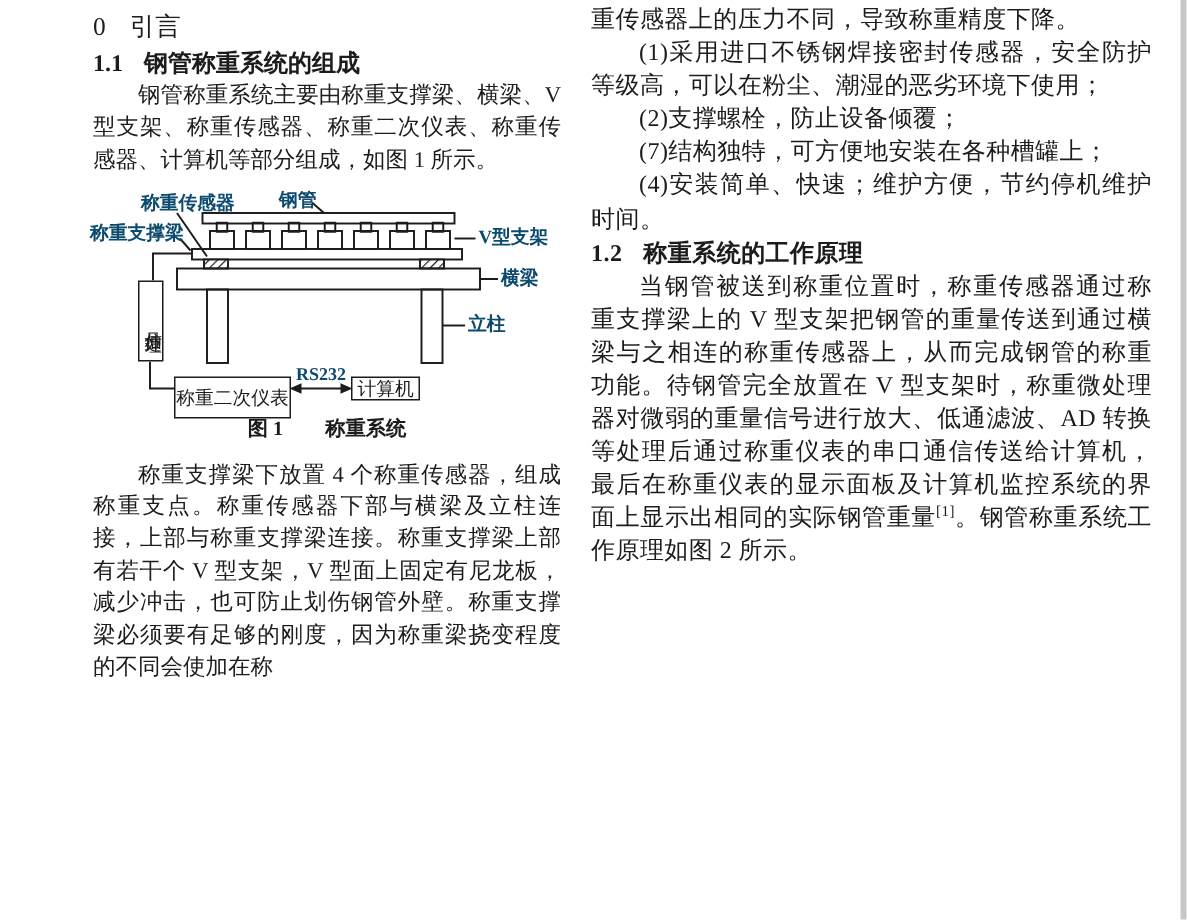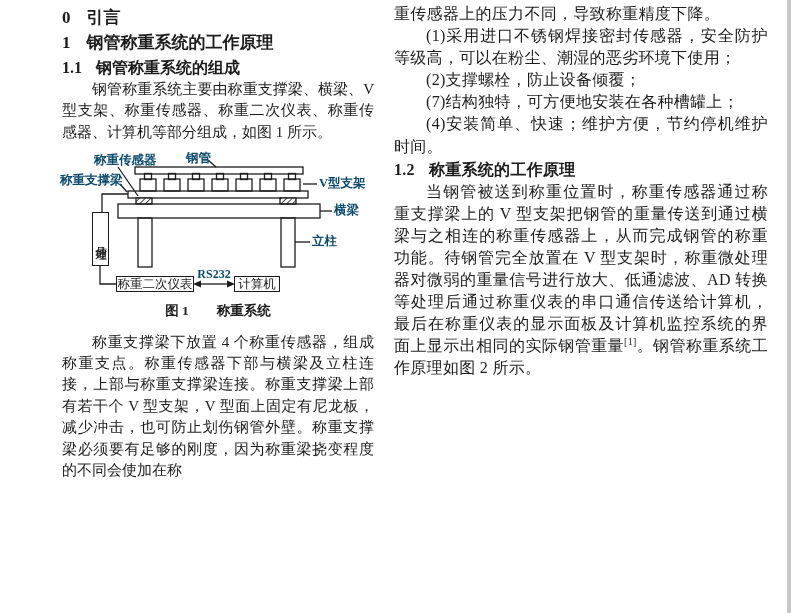--- a/index.html
+++ b/index.html
@@ -5,21 +5,21 @@
   html,body{margin:0;padding:0;}
   body{
     width:791px;height:613px;position:relative;overflow:hidden;
     background:#ffffff;color:#1c1c1c;
     font-family:"Liberation Serif","DejaVu Serif",serif;
   }
   .edge-strip{position:absolute;top:0;right:0;width:4px;height:613px;background:#c7c7c7;}
   .col{position:absolute;text-align:justify;text-justify:inter-ideograph;}
   .col-left{left:62px;top:6px;width:312px;font-size:15px;line-height:21.4px;}
   .col-right{left:394px;top:3px;width:374px;font-size:16px;line-height:22.1px;letter-spacing:0.3px;}
-  .hsec{font-weight:bold;font-size:17px;line-height:24px;margin:0 0 1px 0;text-align:left;}
+  .hsec{font-weight:normal;font-size:17px;line-height:24px;margin:0 0 1px 0;text-align:left;}
   .hsub{font-weight:bold;font-size:16px;line-height:23px;margin:0;text-align:left;}
   .hnum{display:inline-block;margin-right:16px;}
   .hnum-sub{display:inline-block;margin-right:14px;}
   .para{margin:0;text-indent:2em;}
   .noindent{text-indent:0;}
   sup{font-size:10px;line-height:0;}
   
   .figure{position:relative;width:330px;height:150px;margin:4px 0 0 -2px;font-family:"Liberation Serif","DejaVu Serif",serif;}
   .figure svg{position:absolute;left:0;top:0;}
   .flabel{position:absolute;font-size:12.5px;line-height:13px;white-space:nowrap;color:#0c4a6e;font-weight:bold;}
@@ -28,23 +28,20 @@
   .vbox{writing-mode:vertical-lr;text-orientation:upright;letter-spacing:1px;font-size:11.5px;}
   .fig-caption{font-weight:bold;font-size:13.5px;text-align:center;margin:3px 0 10px 0;text-indent:0;}
   .capnum{display:inline-block;margin-right:28px;}
 </style>
 </head>
 <body>
 
 <div class="col col-left">
   <div class="hsec">
     <span class="hnum">0</span><span>引言</span>
-  </div>
-  <div class="hsec">
-    <span class="hnum">1</span><span>钢管称重系统的工作原理</span>
   </div>
   <div class="hsub">
     <span class="hnum-sub">1.1</span><span>钢管称重系统的组成</span>
   </div>
   <p class="para">钢管称重系统主要由称重支撑梁、横梁、V 型支架、称重传感器、称重二次仪表、称重传感器、计算机等部分组成，如图 1 所示。</p>
 
   <div class="figure">
     <svg width="330" height="150" viewBox="0 0 330 150">
       <defs>
         <pattern id="hatch" width="4" height="4" patternUnits="userSpaceOnUse" patternTransform="rotate(45)">
@@ -100,21 +97,21 @@
         <polygon points="175,137 167,133.5 167,140.5"></polygon>
       </g>
     </svg>
     <div class="flabel" style="left:34px;top:7px;">称重传感器</div>
     <div class="flabel" style="left:126px;top:5px;">钢管</div>
     <div class="flabel" style="left:0px;top:27px;">称重支撑梁</div>
     <div class="flabel" style="left:259px;top:30px;">V型支架</div>
     <div class="flabel" style="left:274px;top:57px;">横梁</div>
     <div class="flabel" style="left:252px;top:88px;">立柱</div>
     <div class="fbox vbox" style="left:32px;top:65px;width:17px;height:54px;">信号处理</div>
-    <div class="fbox" style="left:56px;top:129px;width:78px;height:16px;">称重二次仪表</div>
+    <div class="fbox" style="left:56px;top:129px;width:78px;height:28px;">称重二次仪表</div>
     <div class="flabel" style="left:137px;top:121px;width:34px;text-align:center;font-size:12px;">RS232</div>
     <div class="fbox" style="left:174px;top:129px;width:46px;height:16px;">计算机</div>
   </div>
   <div class="fig-caption">
     <span class="capnum">图 1</span><span>称重系统</span>
   </div>
 
   <p class="para">称重支撑梁下放置 4 个称重传感器，组成称重支点。称重传感器下部与横梁及立柱连接，上部与称重支撑梁连接。称重支撑梁上部有若干个 V 型支架，V 型面上固定有尼龙板，减少冲击，也可防止划伤钢管外壁。称重支撑梁必须要有足够的刚度，因为称重梁挠变程度的不同会使加在称</p>
 </div>
 

